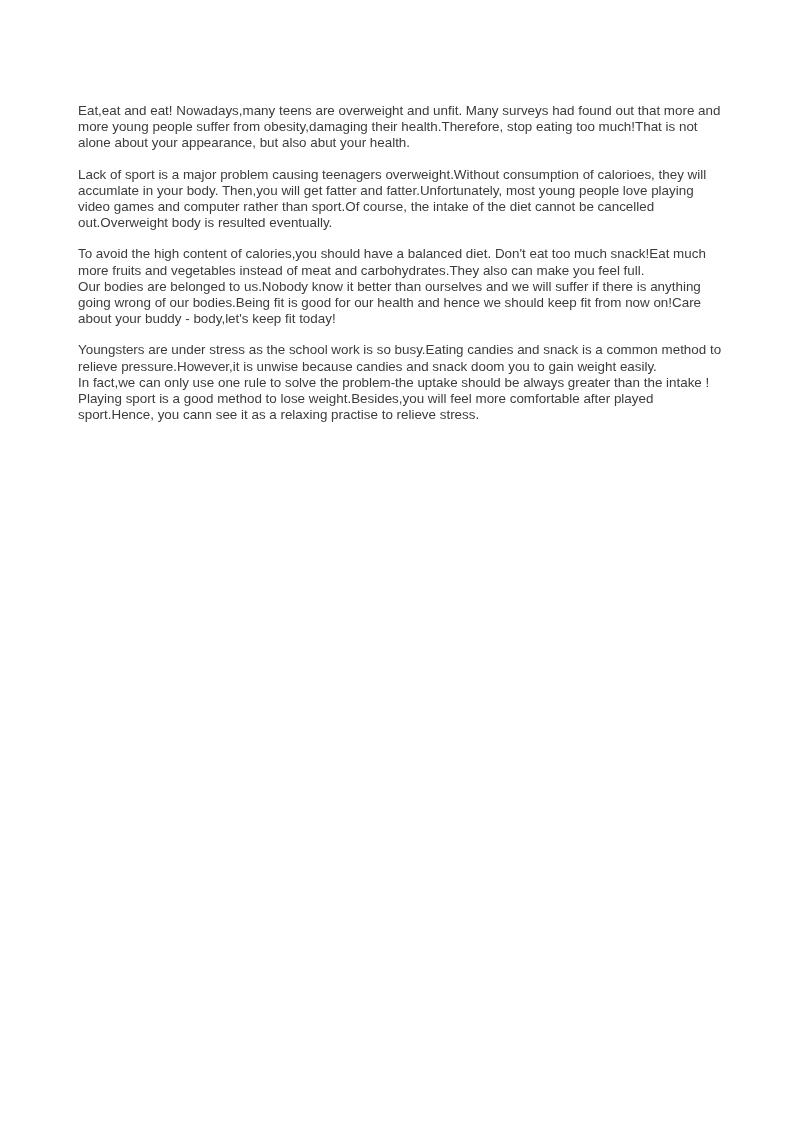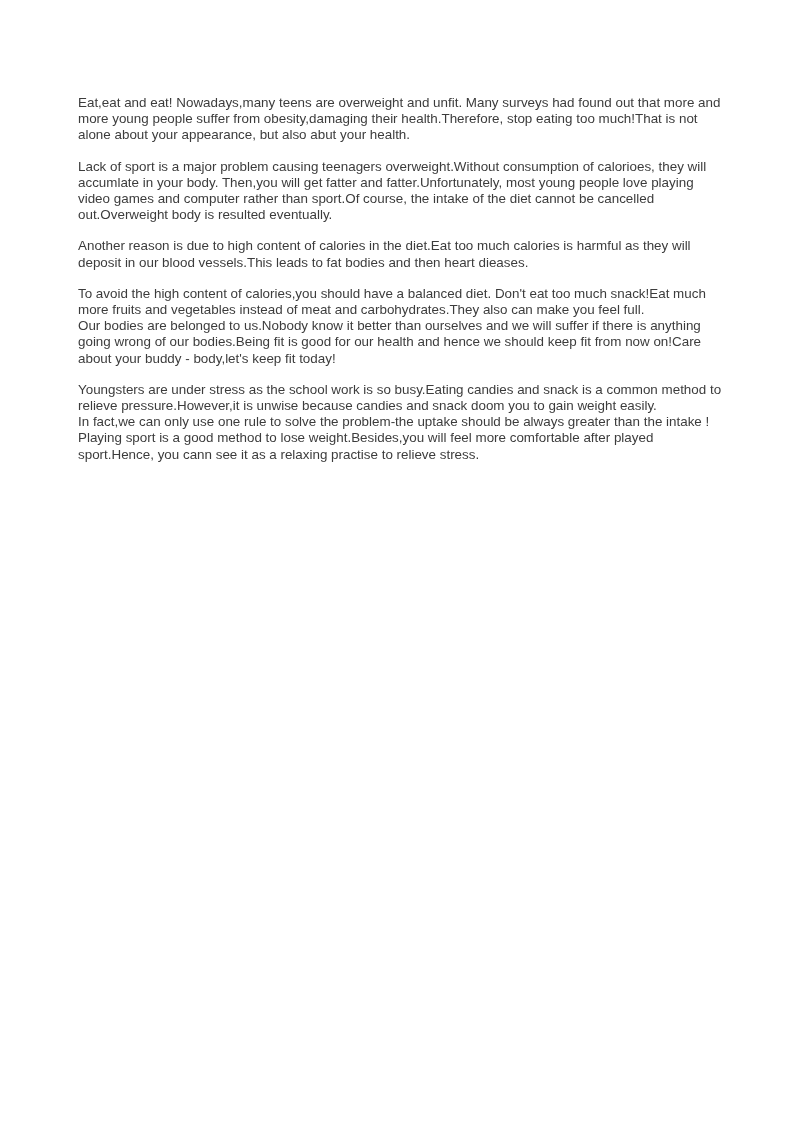--- a/index.html
+++ b/index.html
@@ -27,38 +27,36 @@
     color: #1a1a1a;
     line-height: 16px;
     margin: 0 0 11px 0;
     white-space: pre;
   }
   .doc-paragraph {
     font-size: 13.4px;
     font-weight: normal;
     color: #3c3c3c;
     line-height: 16.2px;
-    margin: 4px 0 15px 0;
+    margin: 12px 0 15px 0;
     white-space: pre; 
   }
 </style>
 </head>
 <body>
 
 <div class="page">
   <div class="content">
     <p class="doc-paragraph">Eat,eat and eat! Nowadays,many teens are overweight and unfit. Many surveys had found out that more and
 more young people suffer from obesity,damaging their health.Therefore, stop eating too much!That is not
 alone about your appearance, but also abut your health.</p>
     <p class="doc-paragraph">Lack of sport is a major problem causing teenagers overweight.Without consumption of calorioes, they will
 accumlate in your body. Then,you will get fatter and fatter.Unfortunately, most young people love playing
 video games and computer rather than sport.Of course, the intake of the diet cannot be cancelled
 out.Overweight body is resulted eventually.</p>
-    <p class="doc-paragraph">Another reason is due to high content of calories in the diet.Eat too much calories is harmful as they will
-deposit in our blood vessels.This leads to fat bodies and then heart dieases.</p>
     <p class="doc-paragraph">To avoid the high content of calories,you should have a balanced diet. Don't eat too much snack!Eat much
 more fruits and vegetables instead of meat and carbohydrates.They also can make you feel full.
 Our bodies are belonged to us.Nobody know it better than ourselves and we will suffer if there is anything
 going wrong of our bodies.Being fit is good for our health and hence we should keep fit from now on!Care
 about your buddy - body,let's keep fit today!</p>
     <p class="doc-paragraph">Youngsters are under stress as the school work is so busy.Eating candies and snack is a common method to
 relieve pressure.However,it is unwise because candies and snack doom you to gain weight easily.
 In fact,we can only use one rule to solve the problem-the uptake should be always greater than the intake !
 Playing sport is a good method to lose weight.Besides,you will feel more comfortable after played
 sport.Hence, you cann see it as a relaxing practise to relieve stress.</p>

